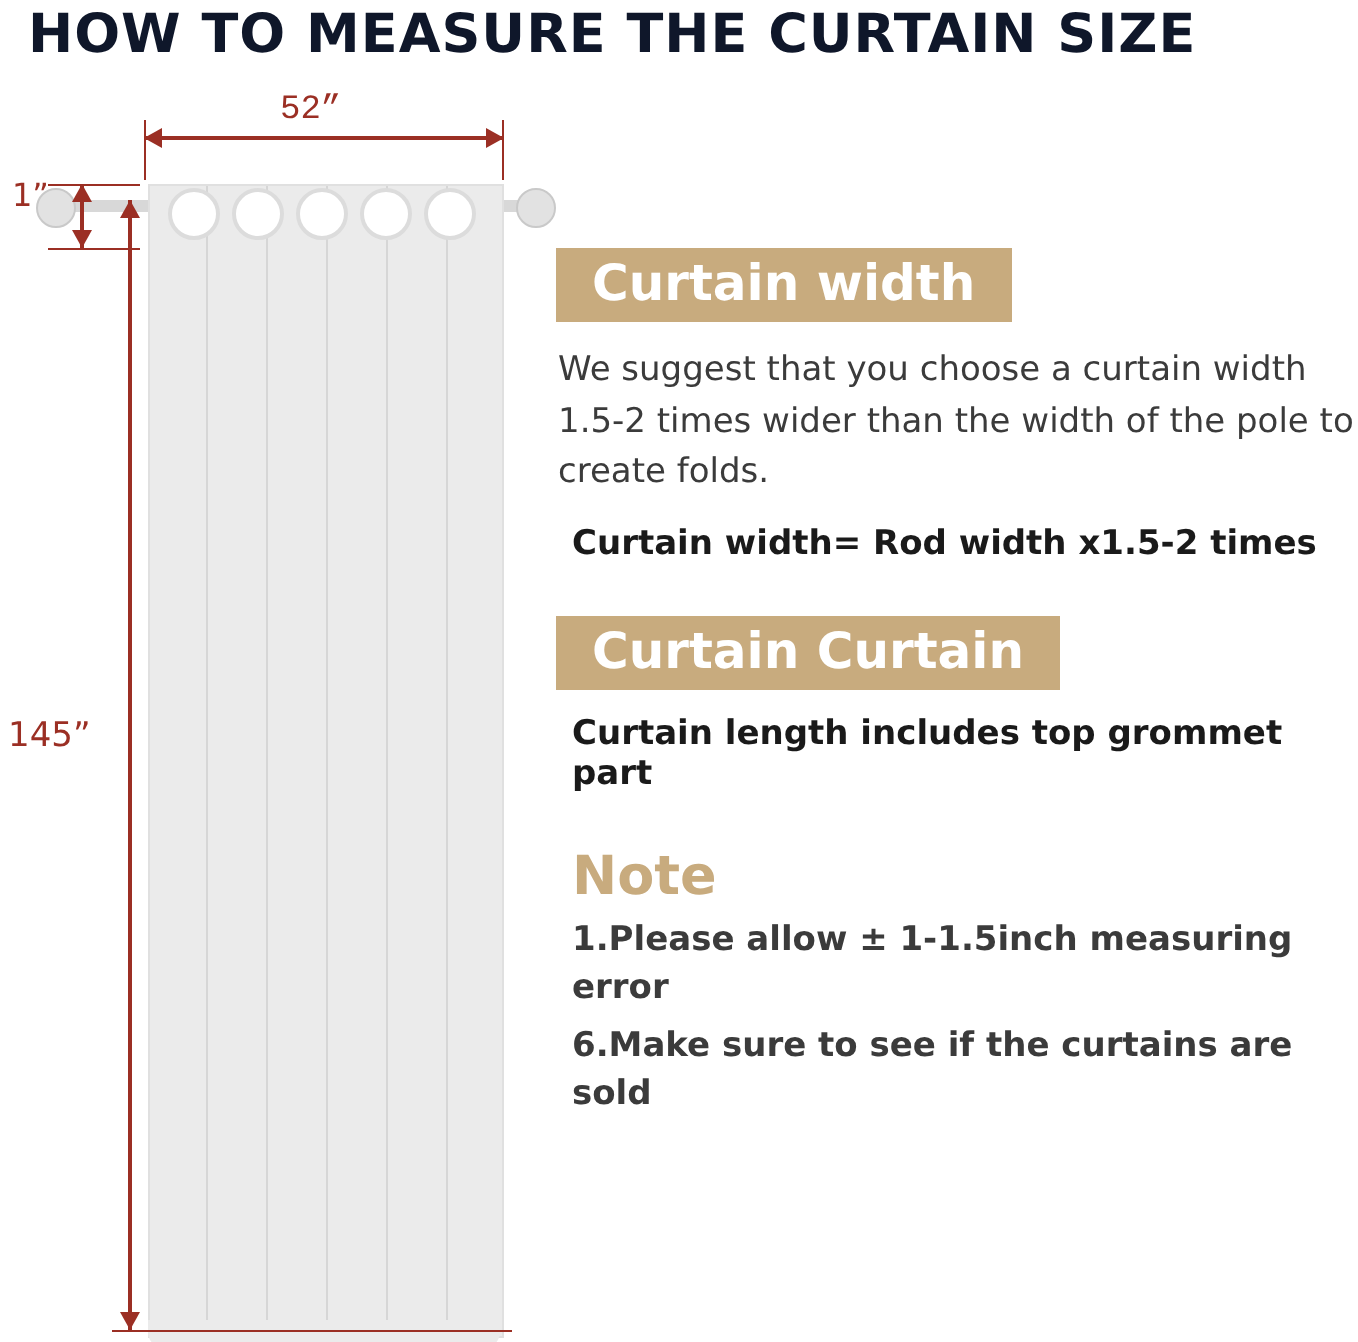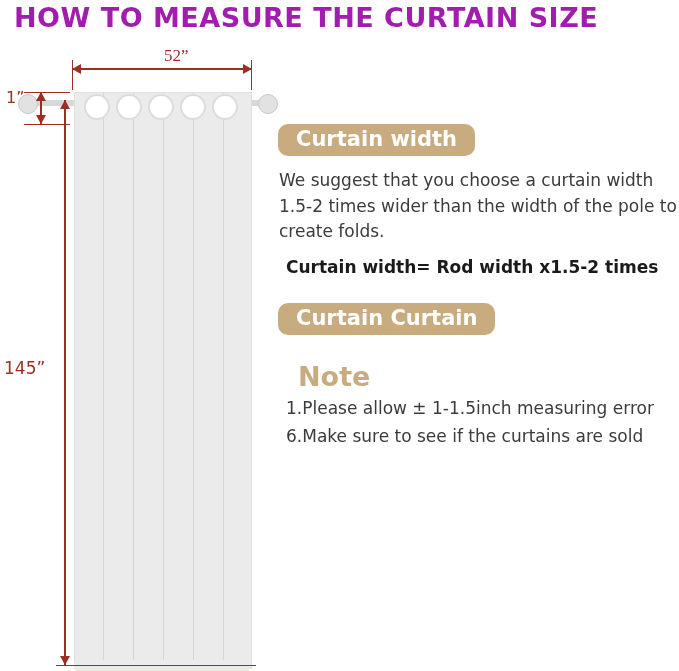--- a/index.html
+++ b/index.html
@@ -11,21 +11,21 @@
     position:relative;
   }
 
   .title{
     position:absolute;
     left:14px; top:2px;
     width:650px;
     font-size:27px;
     font-weight:bold;
     letter-spacing:0.5px;
-    color:#a21caf;
+    color:#0f172a;
     font-family:"DejaVu Sans", sans-serif;
     white-space:nowrap;
   }
 
   
   .diagram{
     position:absolute;
     left:0; top:40px;
     width:300px; height:631px;
   }
@@ -40,22 +40,21 @@
   .width-arrow:before,.width-arrow:after{
     content:"";position:absolute;top:-4px;
     width:0;height:0;border-top:5px solid transparent;border-bottom:5px solid transparent;
   }
   .width-arrow:before{left:0;border-right:9px solid #9b2f24;}
   .width-arrow:after{right:0;border-left:9px solid #9b2f24;}
   .tick-v{position:absolute;width:1px;background:#9b2f24;}
   .width-label{
     position:absolute;left:140px;top:6px;
     font-size:17px;color:#9b2f24;
-    font-family:Liberation Serif, serif;
-    margin-left:24px;
+    font-family:Liberation Mono, monospace;
   }
 
   
   .inch-arrow{
     position:absolute;left:40px;top:52px;
     width:2px;height:32px;background:#9b2f24;
   }
   .inch-arrow:before,.inch-arrow:after{
     content:"";position:absolute;left:-4px;
     width:0;height:0;border-left:5px solid transparent;border-right:5px solid transparent;
@@ -122,55 +121,55 @@
   
   .content{
     position:absolute;
     left:278px; top:124px;
     width:400px;
   }
   .badge{
     display:inline-block;
     background:#c8ab7e;
     color:#ffffff;
-    font-size:21px;
+    font-size:25px;
     font-weight:bold;
     padding:3px 18px 5px 18px;
     font-family:"DejaVu Sans", sans-serif;
     white-space:nowrap;
-    border-radius:10px;
   }
   .para{
     margin:12px 0 0 1px;
     font-size:17px;
     line-height:1.5;
     color:#3b3b3b;
     font-family:"DejaVu Sans", sans-serif;
   }
   .bold-line{
     margin:12px 16px 0 8px;
     font-size:17px;
     font-weight:bold;
     color:#1a1a1a;
     font-family:"DejaVu Sans", sans-serif;
   }
   .gap{height:26px;}
   .note-title{
-    margin:26px 0 0 20px;
+    margin:26px 0 0 8px;
     font-size:27px;
     font-weight:bold;
     color:#c8ab7e;
     font-family:"DejaVu Sans", sans-serif;
   }
   .note-line{
     margin:4px 0 0 8px;
     font-size:17px;
     line-height:1.45;
     color:#3b3b3b;
     font-family:"DejaVu Sans", sans-serif;
+    font-weight:bold;
   }
 </style>
 </head>
 <body>
 
 <div class="title">HOW TO MEASURE THE CURTAIN SIZE</div>
 
 <div class="diagram">
 
   <div class="rod"></div>
@@ -209,17 +208,18 @@
 
 <div class="content">
 
   <div class="badge">Curtain width</div>
   <div class="para">We suggest that you choose a curtain width 1.5-2 times wider than the width of the pole to create folds.</div>
   <div class="bold-line">Curtain width= Rod width x1.5-2 times</div>
 
   <div class="gap"></div>
 
   <div class="badge">Curtain Curtain</div>
+  <div class="bold-line">Curtain length includes top grommet part</div>
 
   <div class="note-title">Note</div>
   <div class="note-line">1.Please allow ± 1-1.5inch measuring error</div>
   <div class="note-line">6.Make sure to see if the curtains are sold</div>
 </div>
 
 </body></html>

